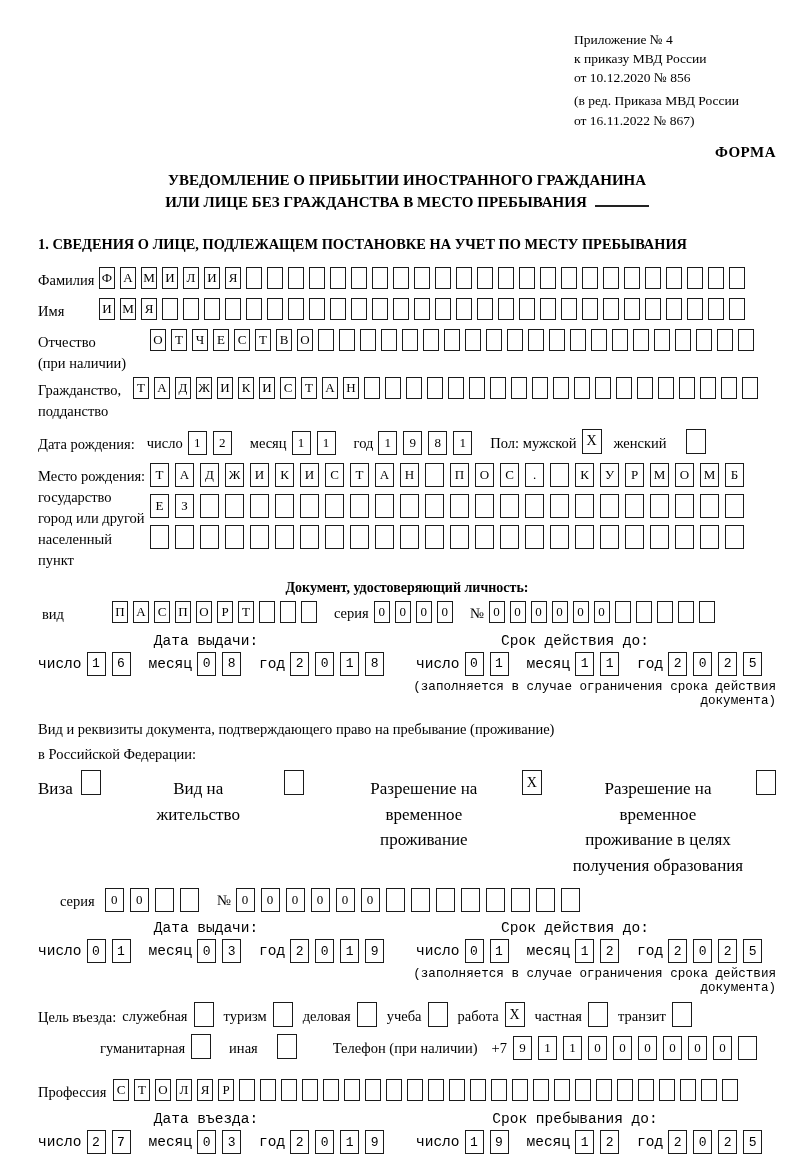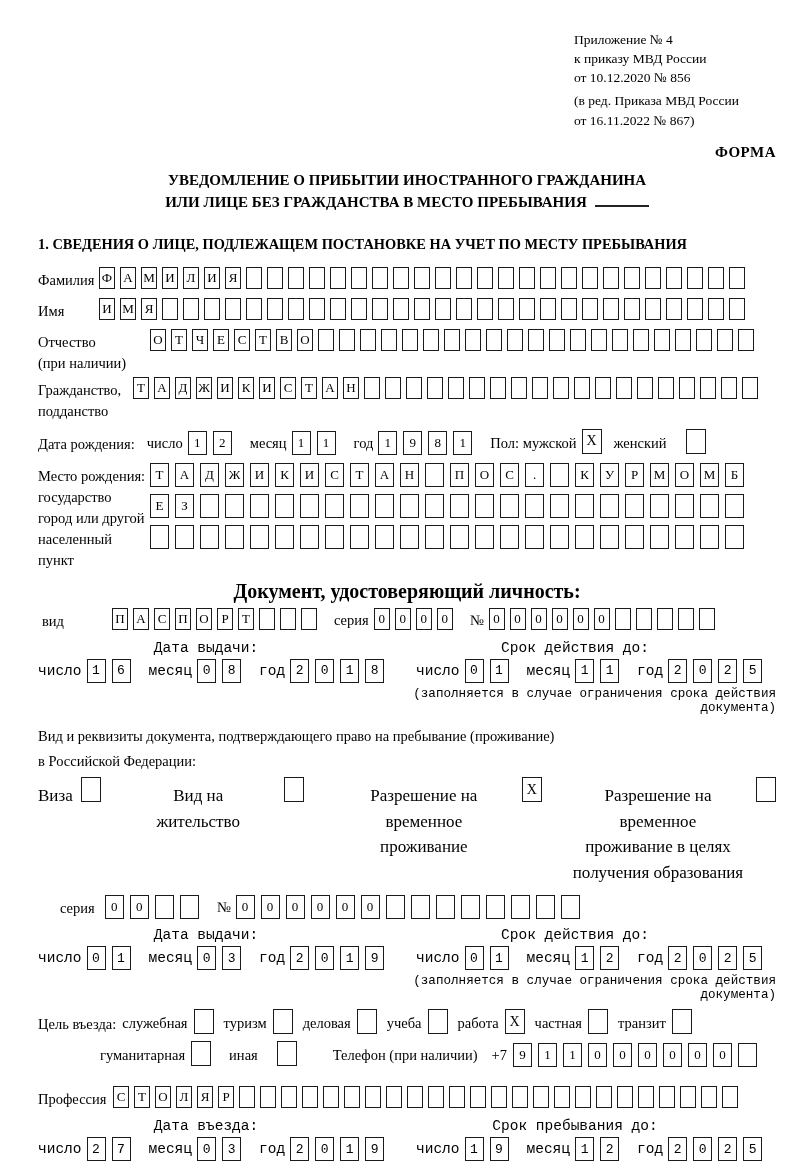--- a/index.html
+++ b/index.html
@@ -16,21 +16,21 @@
   .w61{width:61px;} .w95{width:95px;} .w112{width:112px;} .w75{width:75px;} .w160{width:160px;}
   .cells{display:inline-flex;flex-wrap:nowrap;flex:none;}
   .cell{display:inline-flex;align-items:center;justify-content:center;width:16px;height:22px;
         border:1.7px solid #1b1b1b;margin-right:5px;font-size:13px;box-sizing:border-box;flex:none;background:#fff;}
   .wide .cell{width:19px;height:24px;margin-right:6px;}
   .cb{width:20px;height:25px;border:1.9px solid #1b1b1b;display:inline-flex;align-items:center;justify-content:center;
       font-size:14px;box-sizing:border-box;flex:none;margin-top:-2px;}
   .rowscol{display:flex;flex-direction:column;gap:7px;}
   .dlbl{margin:4px 5px 0 12px;font-size:14.5px;flex:none;}
   .dlbl.first{margin-left:0;}
-  .doc-title{text-align:center;font-weight:bold;font-size:20px;margin-top:9px;}
+  .doc-title{text-align:center;font-weight:bold;font-size:14px;margin-top:9px;}
   .dates-wrap{display:flex;margin-top:8px;}
   .dcol{display:flex;flex-direction:column;font-family:Liberation Mono, monospace;}
   .dcol.left{width:336px;flex:none;}
   .dcol.right{flex:1;}
   .dtitle{text-align:center;font-size:14.5px;margin-bottom:3px;}
   .dline{display:flex;align-items:flex-start;}
   .dline.indent{padding-left:42px;}
   .dnote{font-size:12.6px;text-align:right;margin-top:4px;}
   .intro{font-size:14.5px;margin-top:10px;line-height:1.6;}
   .types{display:flex;align-items:flex-start;margin-top:6px;}

